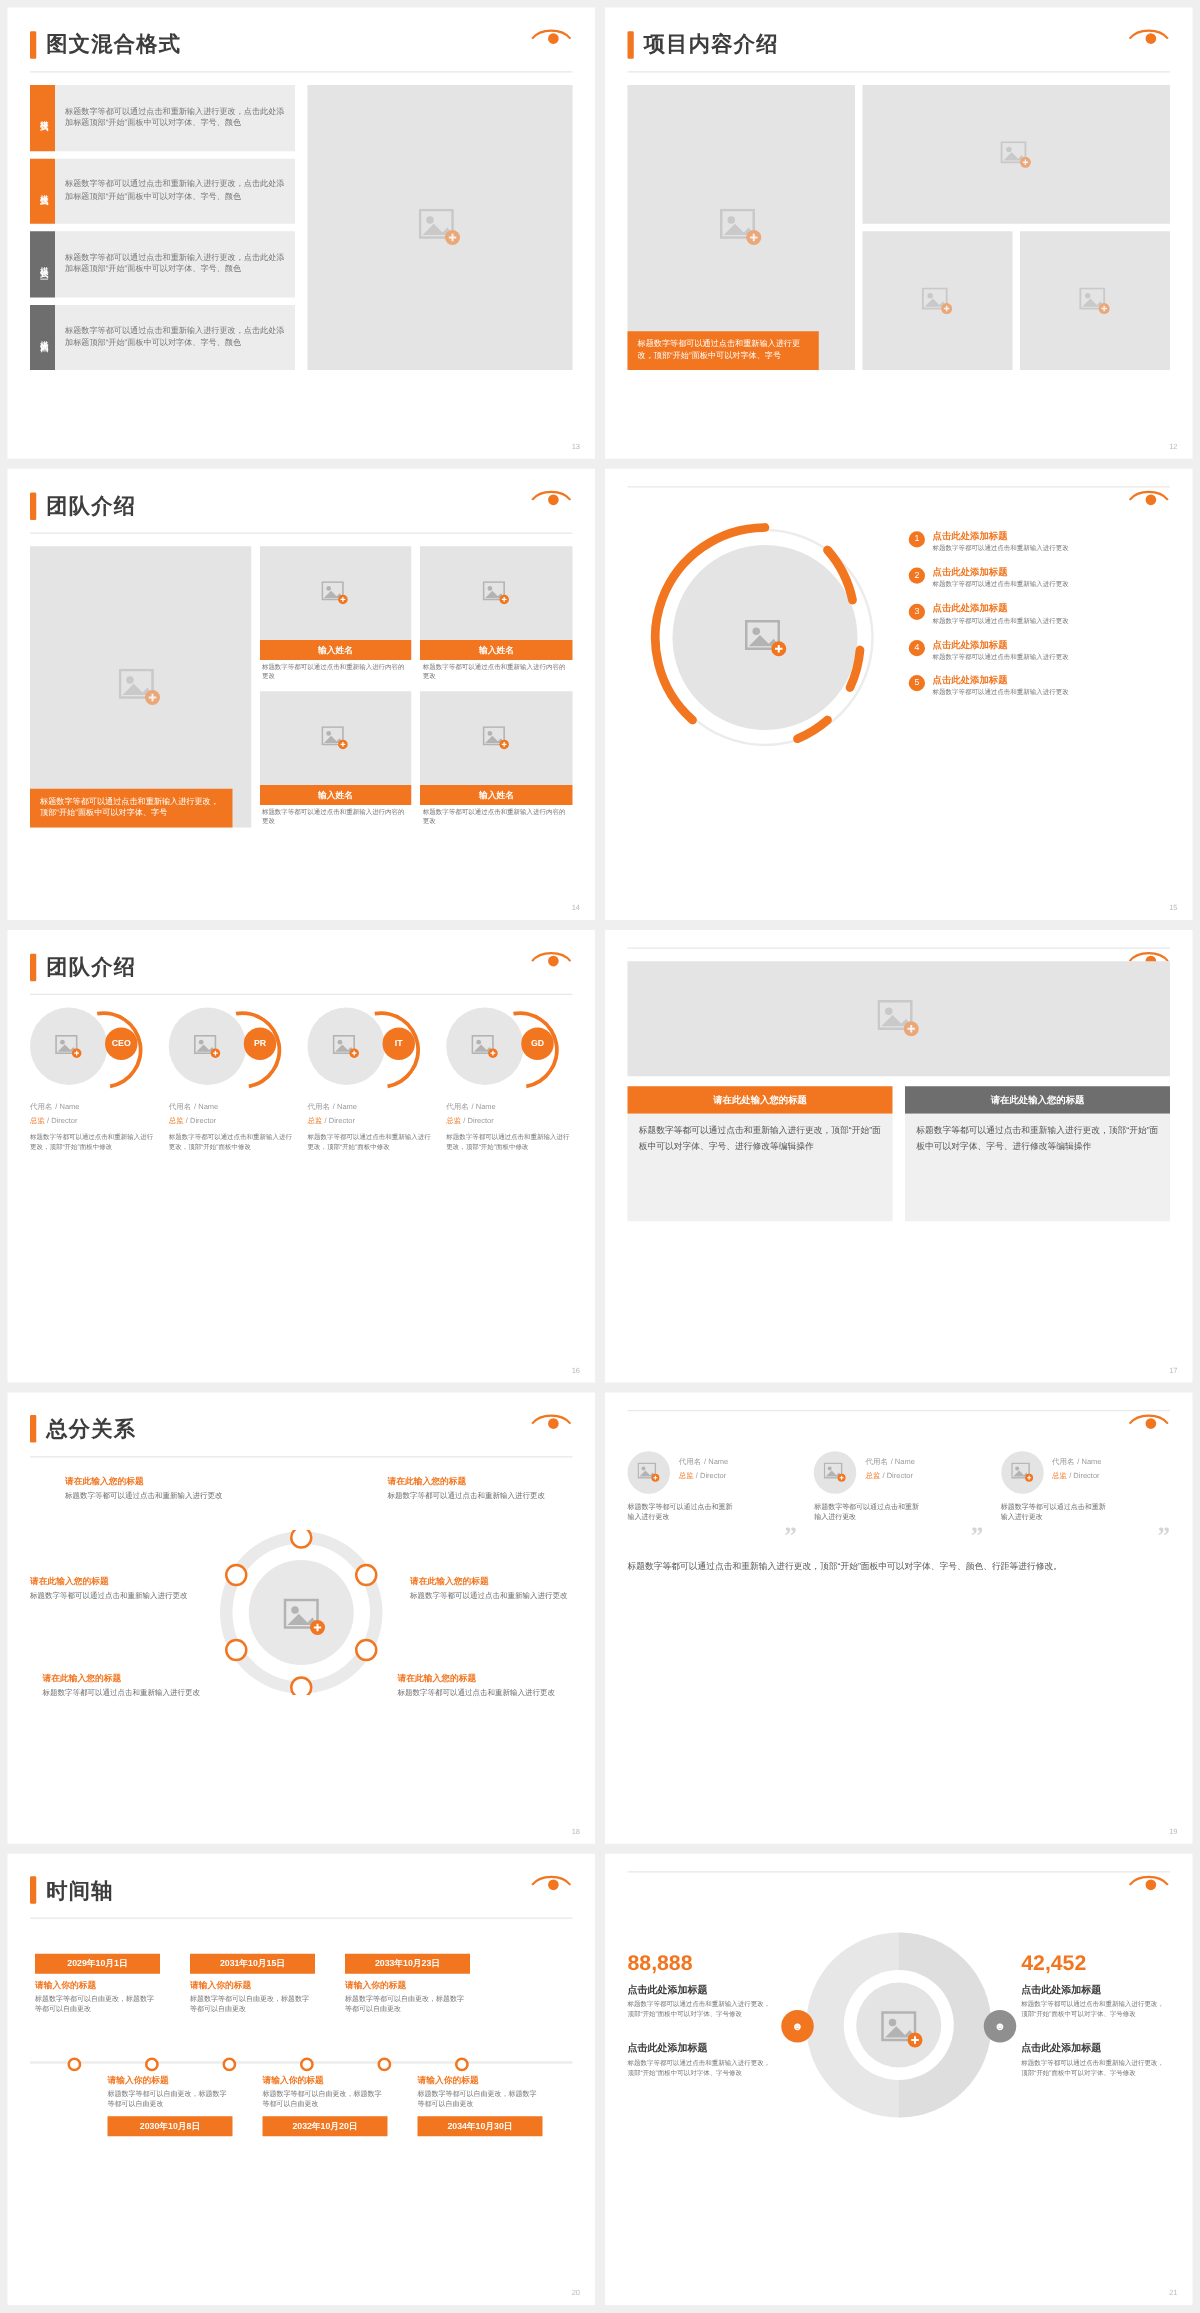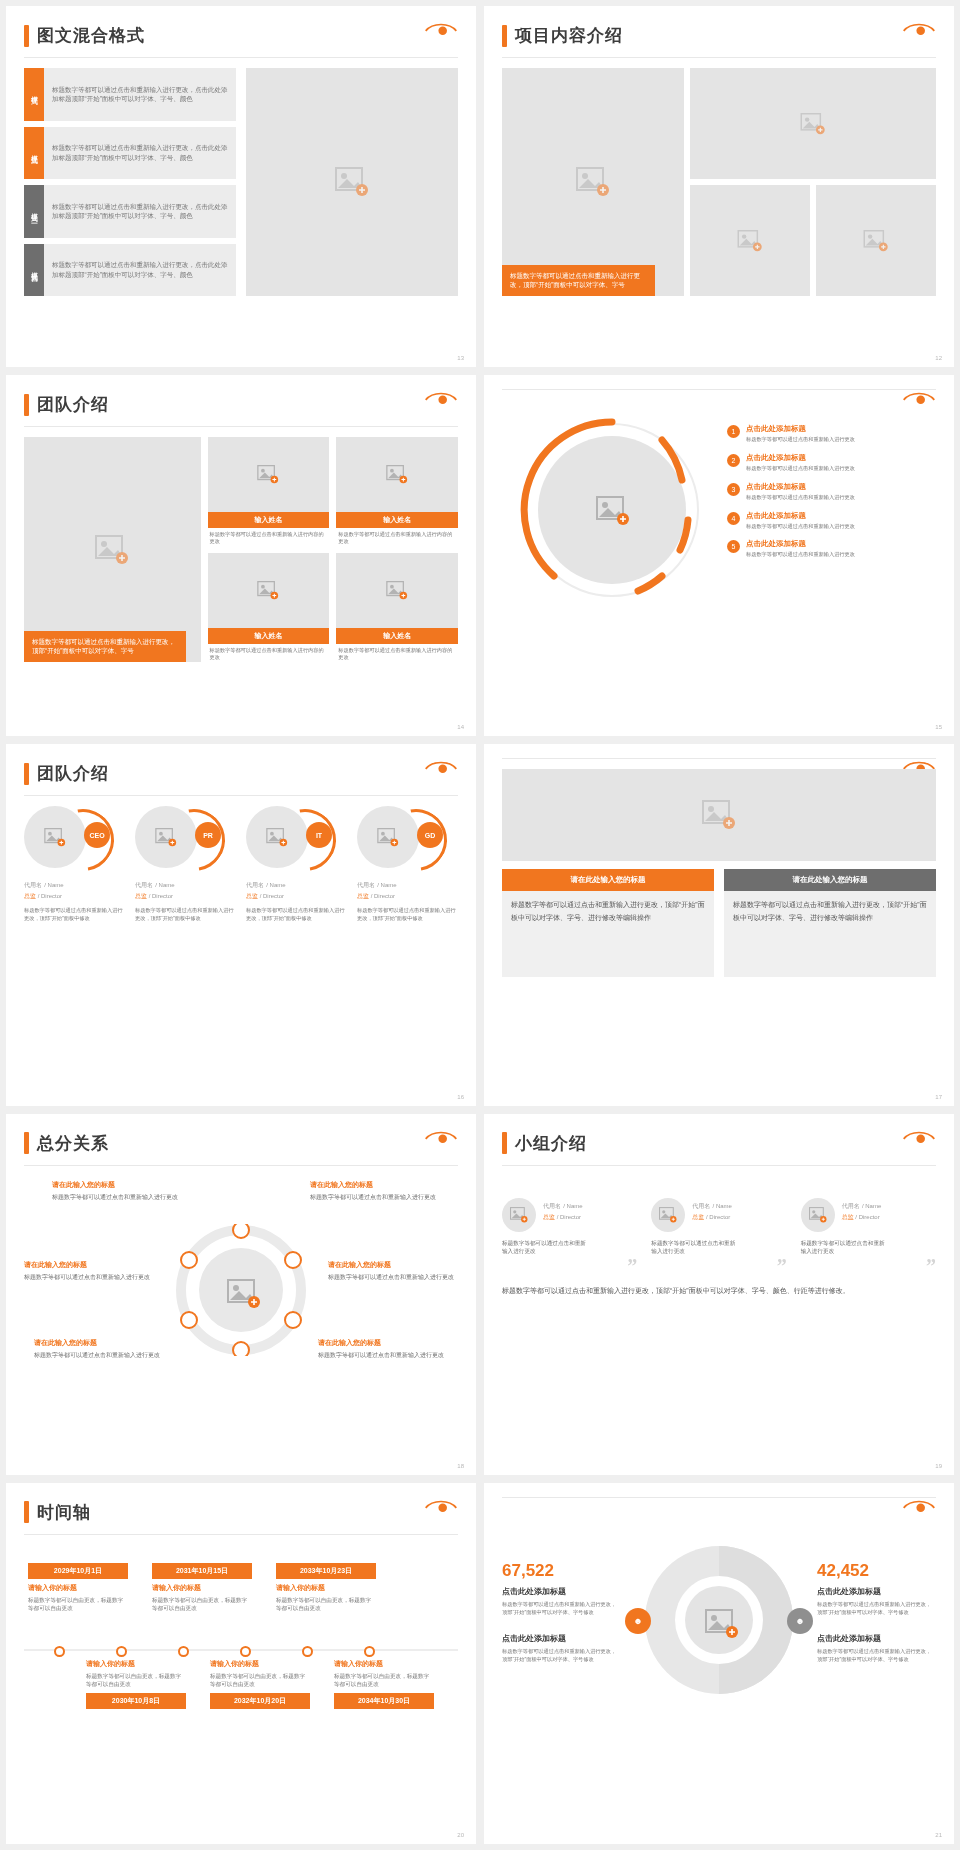--- a/index.html
+++ b/index.html
@@ -559,24 +559,20 @@
       </div>
       <div class="blk" style="right:10px;top:162px">
         <div class="t">请在此输入您的标题</div>
         <div class="d">标题数字等都可以通过点击和重新输入进行更改</div>
       </div>
     </div>
     <div class="pno">18</div>
   </div>
 
   <div class="slide">
-    <div class="stitle">
-      <span class="bar"></span>
-      <span class="txt">小组介绍</span>
-    </div>
     <svg class="logo" viewBox="0 0 40 22">
       <path d="M2 12 C10 2,30 2,38 12" stroke="#f1761f" stroke-width="2" fill="none"></path>
       <circle cx="22" cy="12" r="5" fill="#f1761f"></circle>
     </svg>
     <div class="hr"></div>
     <div style="height:22px"></div>
     <div class="s19">
       <div>
         <div class="gmem">
           <div class="gav">
@@ -696,21 +692,21 @@
 
   <div class="slide">
     <svg class="logo" viewBox="0 0 40 22">
       <path d="M2 12 C10 2,30 2,38 12" stroke="#f1761f" stroke-width="2" fill="none"></path>
       <circle cx="22" cy="12" r="5" fill="#f1761f"></circle>
     </svg>
     <div class="hr"></div>
     <div class="s21">
 
       <div>
-        <div class="bignum">67,522</div>
+        <div class="bignum">88,888</div>
         <div class="sec">
           <div class="sech">点击此处添加标题</div>
           <div class="tiny">标题数字等都可以通过点击和重新输入进行更改，顶部“开始”面板中可以对字体、字号修改</div>
         </div>
         <div class="sec">
           <div class="sech">点击此处添加标题</div>
           <div class="tiny">标题数字等都可以通过点击和重新输入进行更改，顶部“开始”面板中可以对字体、字号修改</div>
         </div>
       </div>
 

